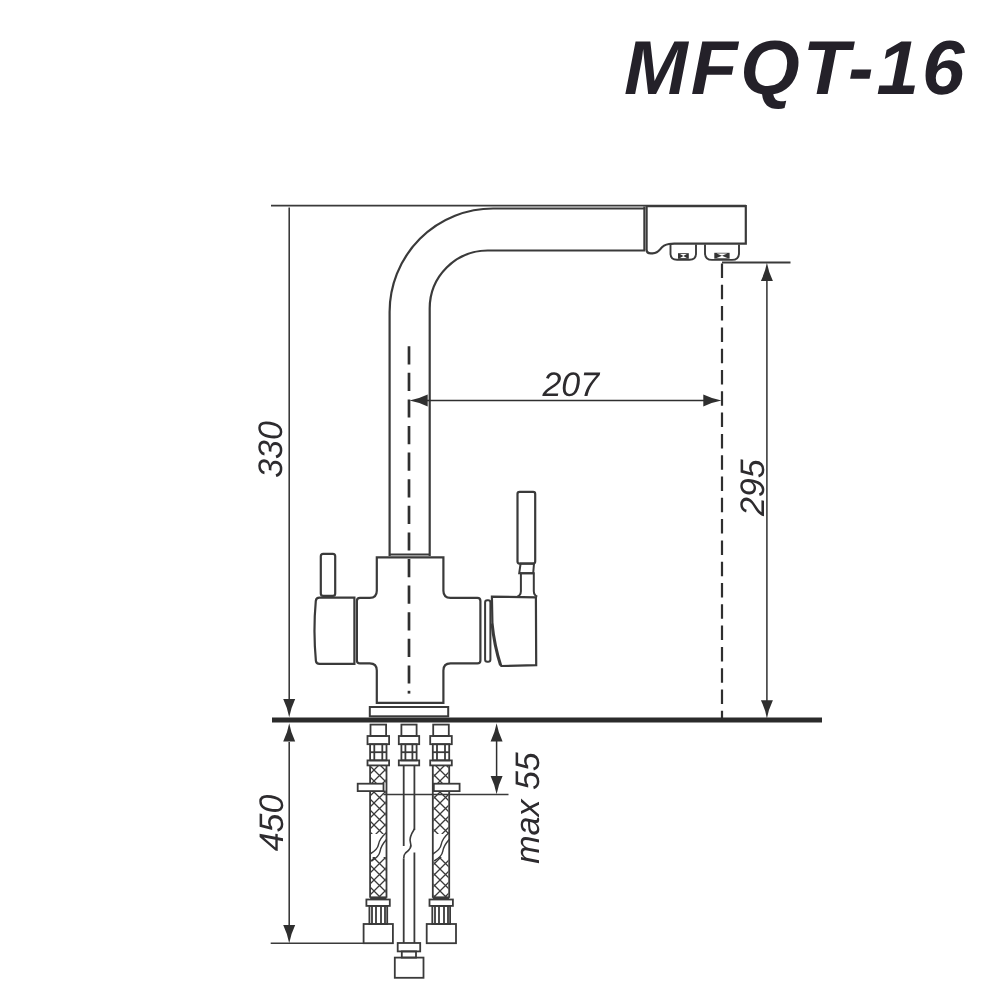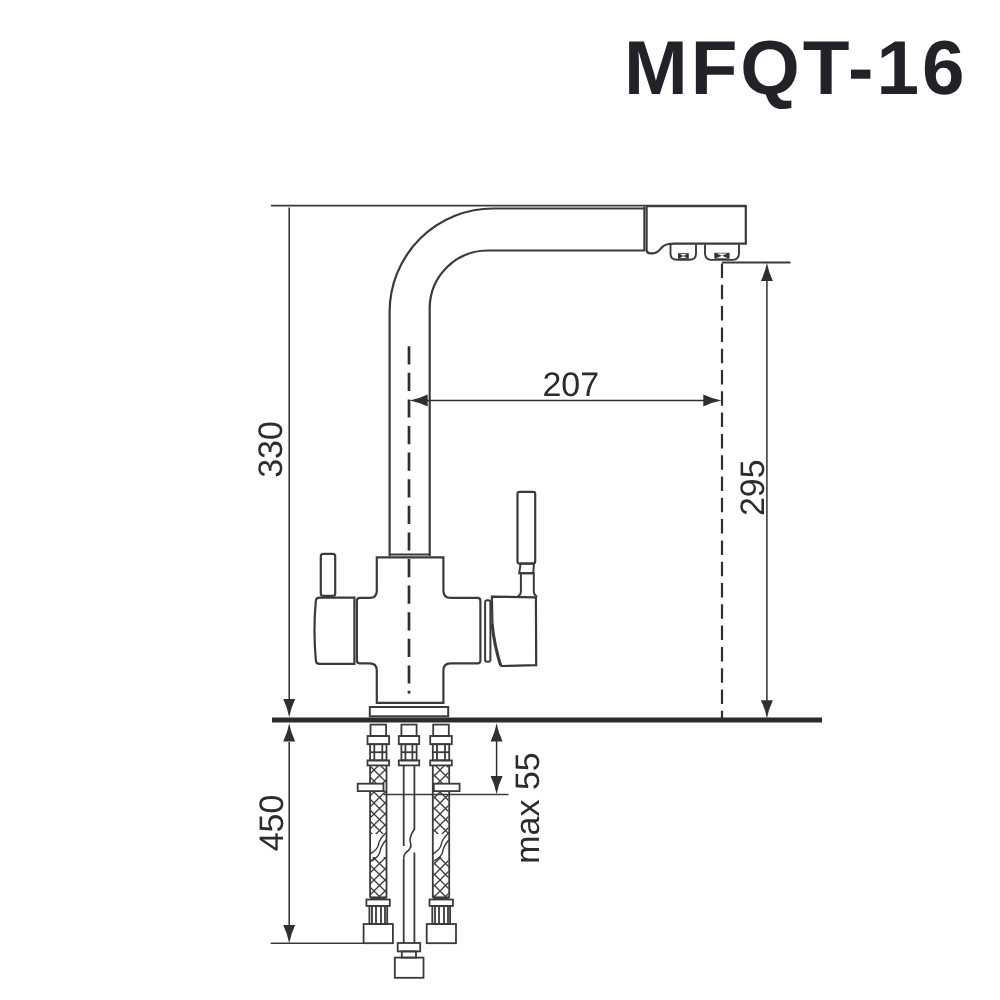--- a/index.html
+++ b/index.html
@@ -1,16 +1,16 @@
 <!DOCTYPE html>
 <html><head>
 <meta charset="utf-8">
 <style>
   html,body{margin:0;padding:0;background:#ffffff;}
-  .page{width:1000px;height:1000px;position:relative;background:#ffffff;overflow:hidden;}
+  .page{width:1000px;height:1000px;position:relative;background:#ffffff;overflow:hidden;font-style:italic;}
   svg{position:absolute;left:0;top:0;}
   text{font-family:"Liberation Sans", sans-serif;-webkit-font-smoothing:antialiased;text-rendering:geometricPrecision;}
 </style>
 </head>
 <body>
 <div class="page">
 <svg width="1000" height="1000" viewBox="0 0 1000 1000">
 
   <text x="624" y="94" text-anchor="start" font-size="76.5" font-weight="bold" fill="#242129" letter-spacing="2.9">MFQT-16</text>
 

